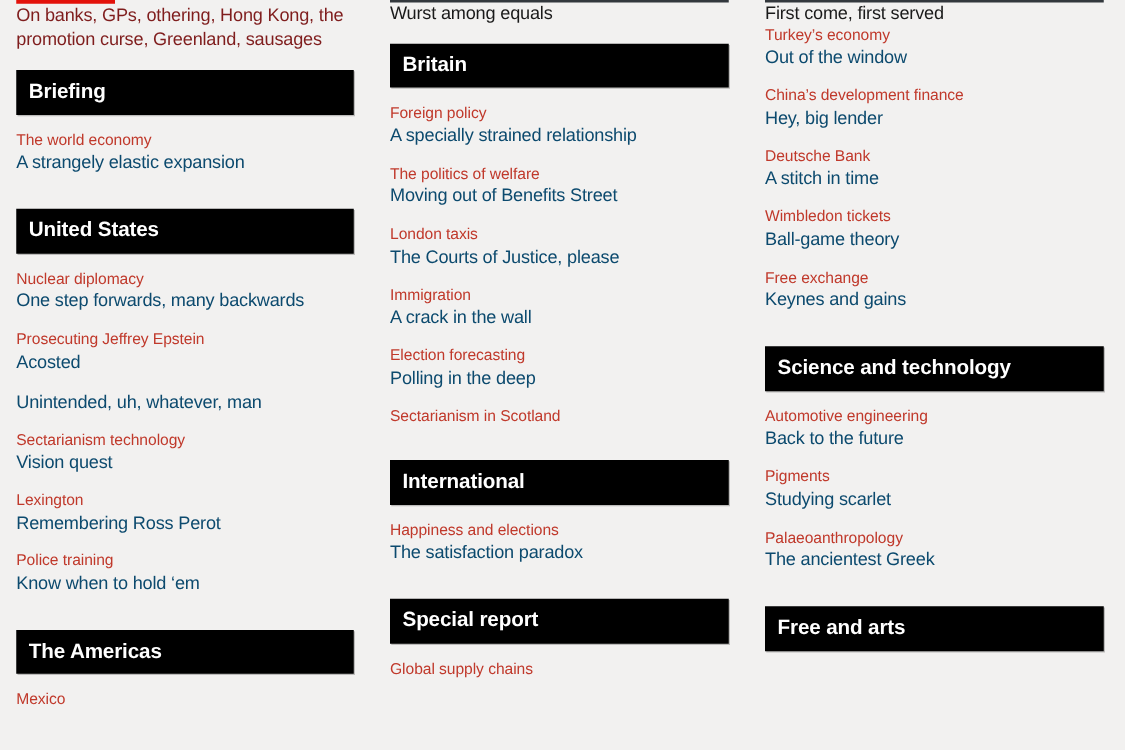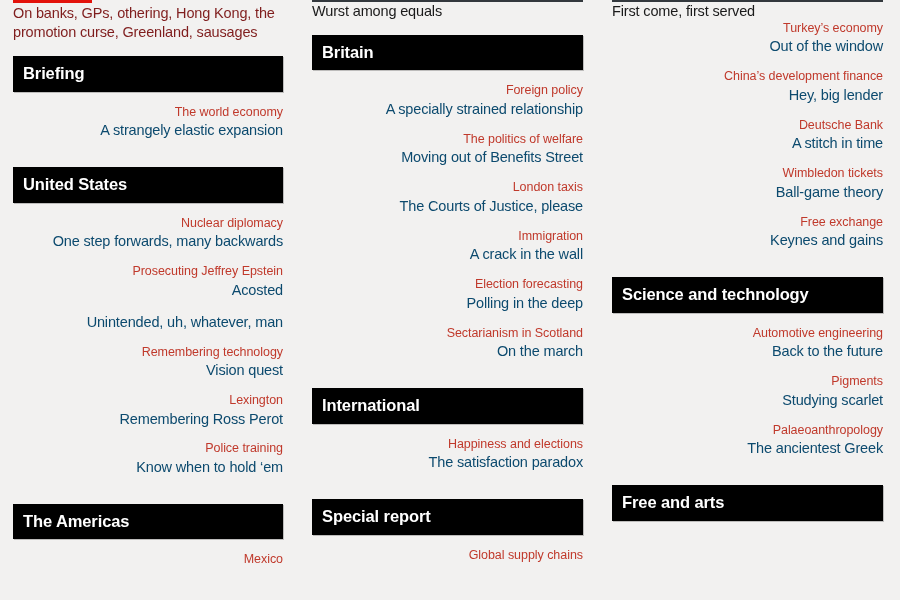--- a/index.html
+++ b/index.html
@@ -58,21 +58,20 @@
     line-height: 1;
     padding: 9px 0 10px 10px;
     margin-bottom: 13px;
     letter-spacing: -0.1px;
     box-shadow: 1px 1px 0 rgba(0,0,0,0.22);
   }
 
   
   .article {
     margin-bottom: 13px;
-    text-align: right;
   }
   .kicker {
     color: #c0392b;
     font-size: 12.5px;
     line-height: 1.25;
     margin: 0 0 1px 0;
     letter-spacing: -0.05px;
   }
   .headline {
     color: #0c4a6e;
@@ -126,21 +125,21 @@
         <p class="headline">One step forwards, many backwards</p>
       </div>
       <div class="article">
         <p class="kicker">Prosecuting Jeffrey Epstein</p>
         <p class="headline">Acosted</p>
       </div>
       <div class="article">
         <p class="headline">Unintended, uh, whatever, man</p>
       </div>
       <div class="article">
-        <p class="kicker">Remembering technology</p>
+        <p class="kicker">Sectarianism technology</p>
         <p class="headline">Vision quest</p>
       </div>
       <div class="article">
         <p class="kicker">Lexington</p>
         <p class="headline">Remembering Ross Perot</p>
       </div>
       <div class="article">
         <p class="kicker">Police training</p>
         <p class="headline">Know when to hold ‘em</p>
       </div>
@@ -169,21 +168,20 @@
       <div class="article">
         <p class="kicker">Immigration</p>
         <p class="headline">A crack in the wall</p>
       </div>
       <div class="article">
         <p class="kicker">Election forecasting</p>
         <p class="headline">Polling in the deep</p>
       </div>
       <div class="article">
         <p class="kicker">Sectarianism in Scotland</p>
-        <p class="headline">On the march</p>
       </div>
       <div class="spacer-before-header"></div>
       <div class="section-header">International</div>
       <div class="article">
         <p class="kicker">Happiness and elections</p>
         <p class="headline">The satisfaction paradox</p>
       </div>
       <div class="spacer-before-header"></div>
       <div class="section-header">Special report</div>
       <div class="article">

